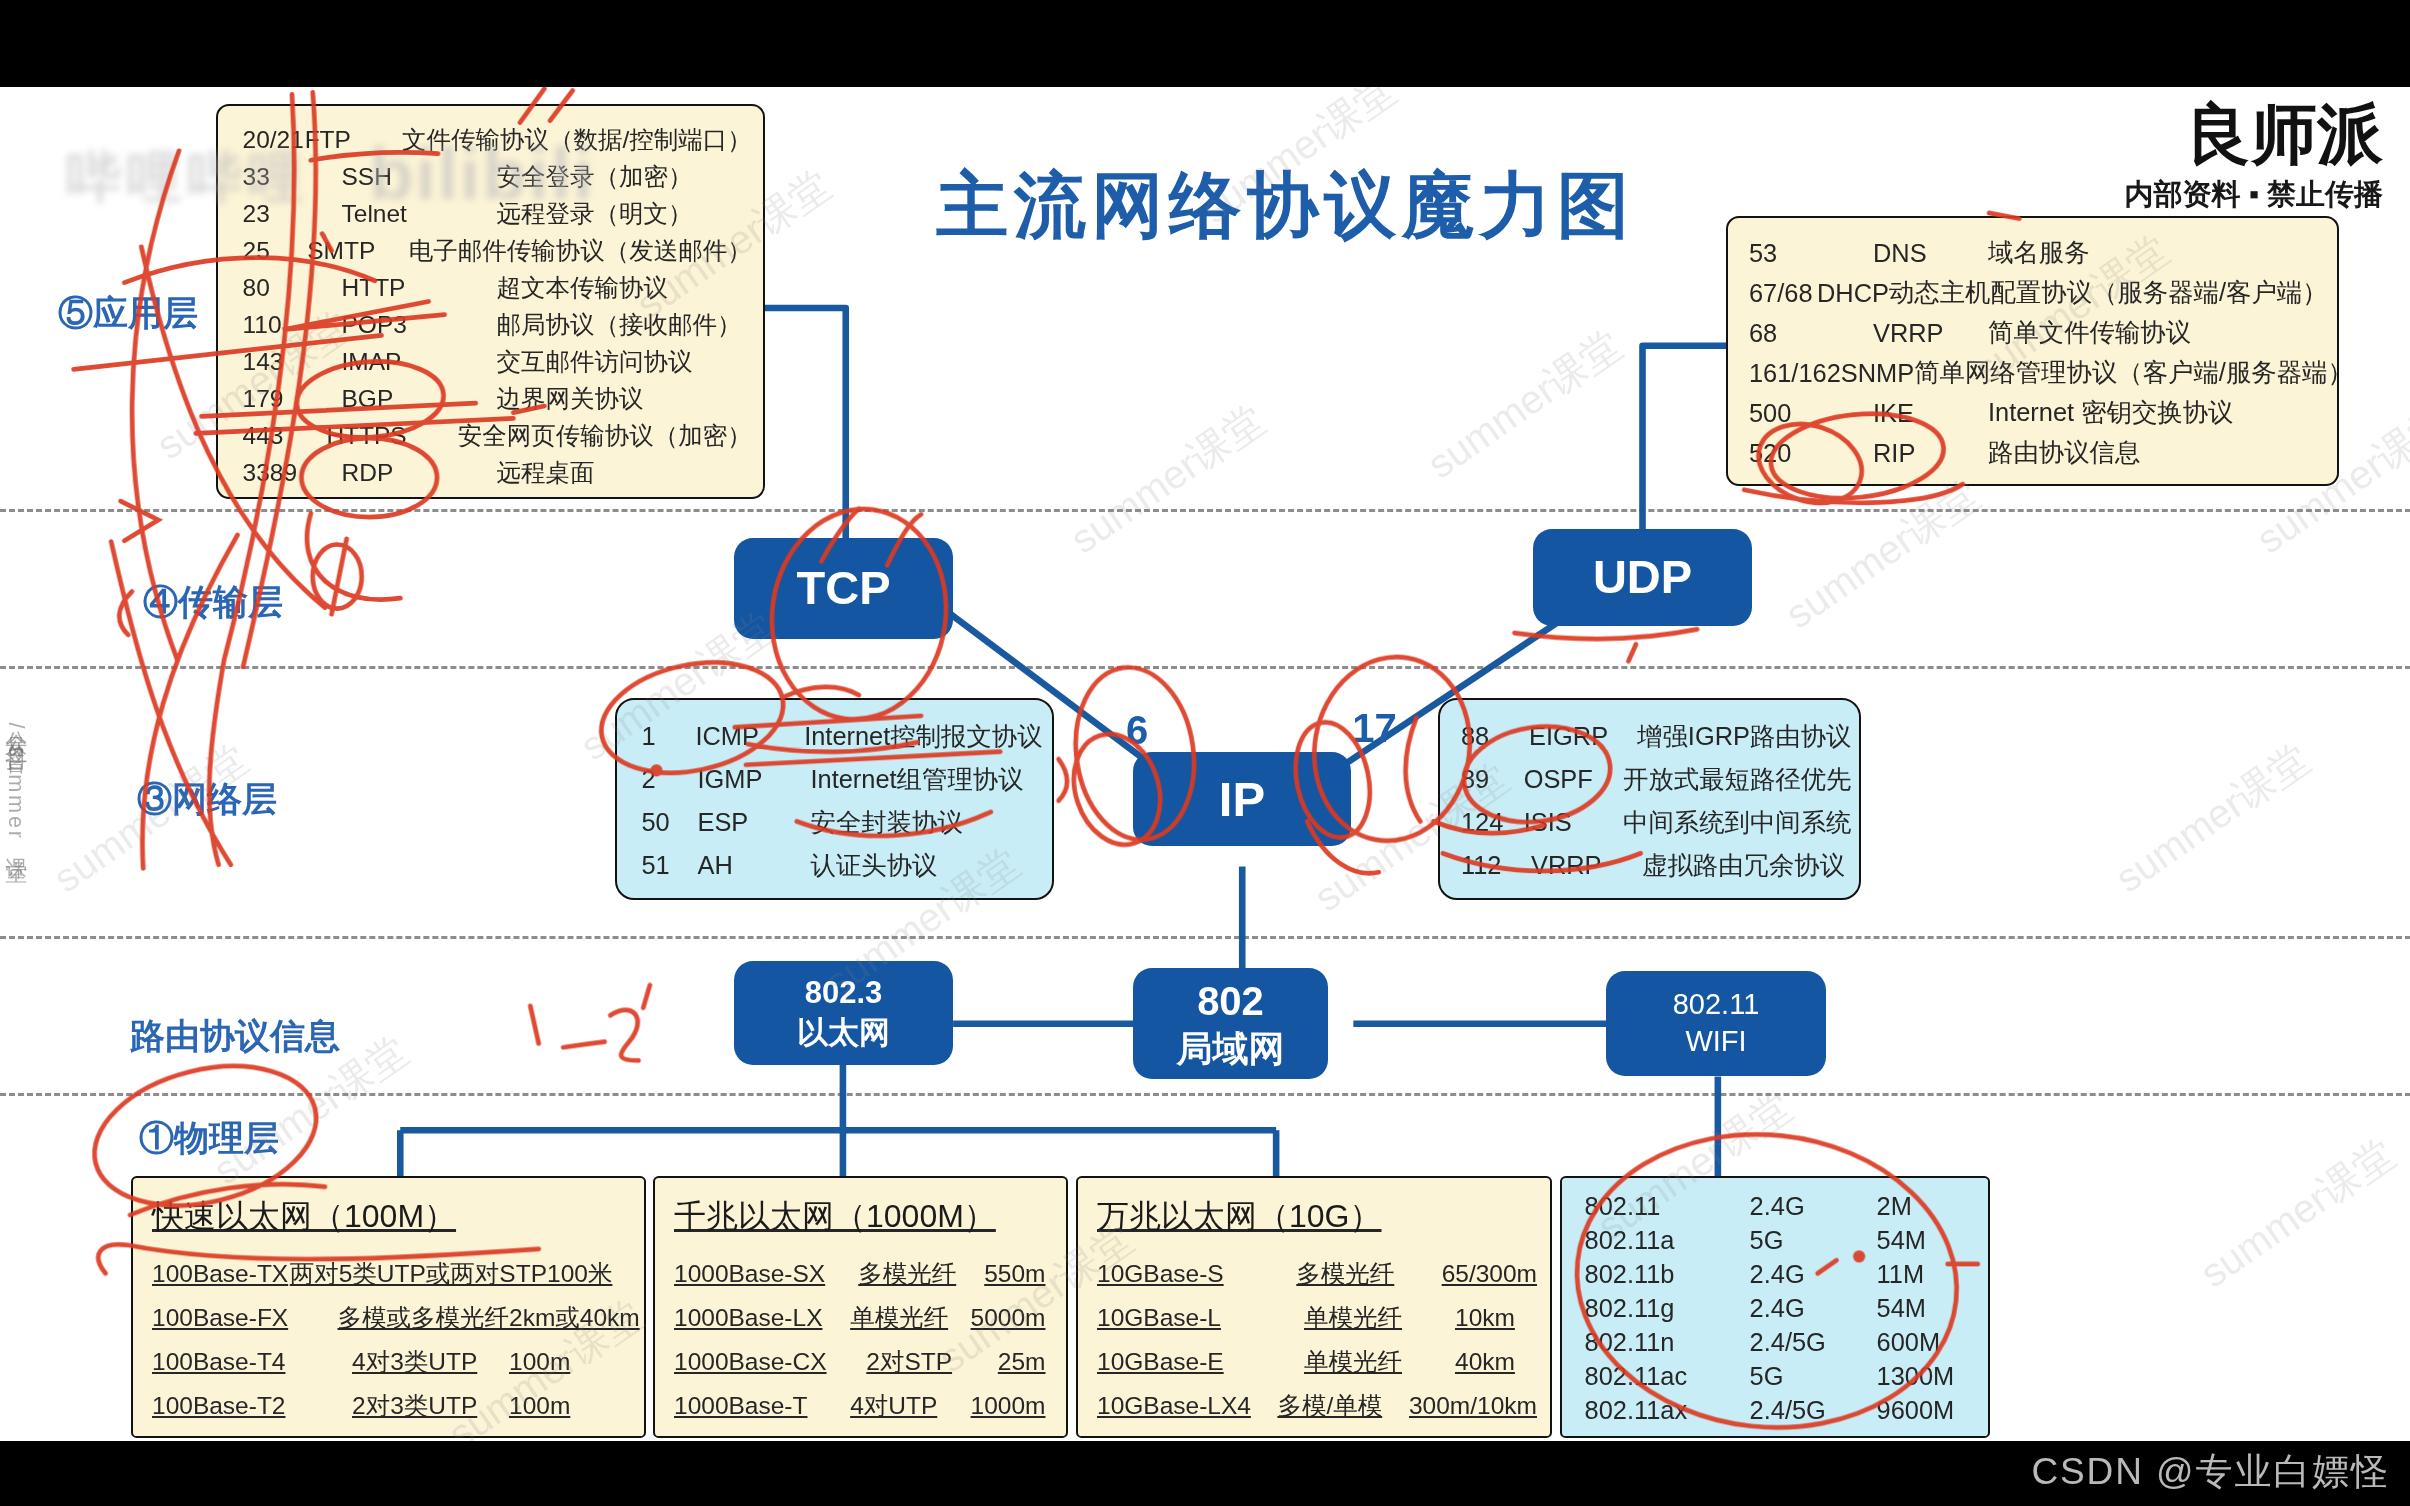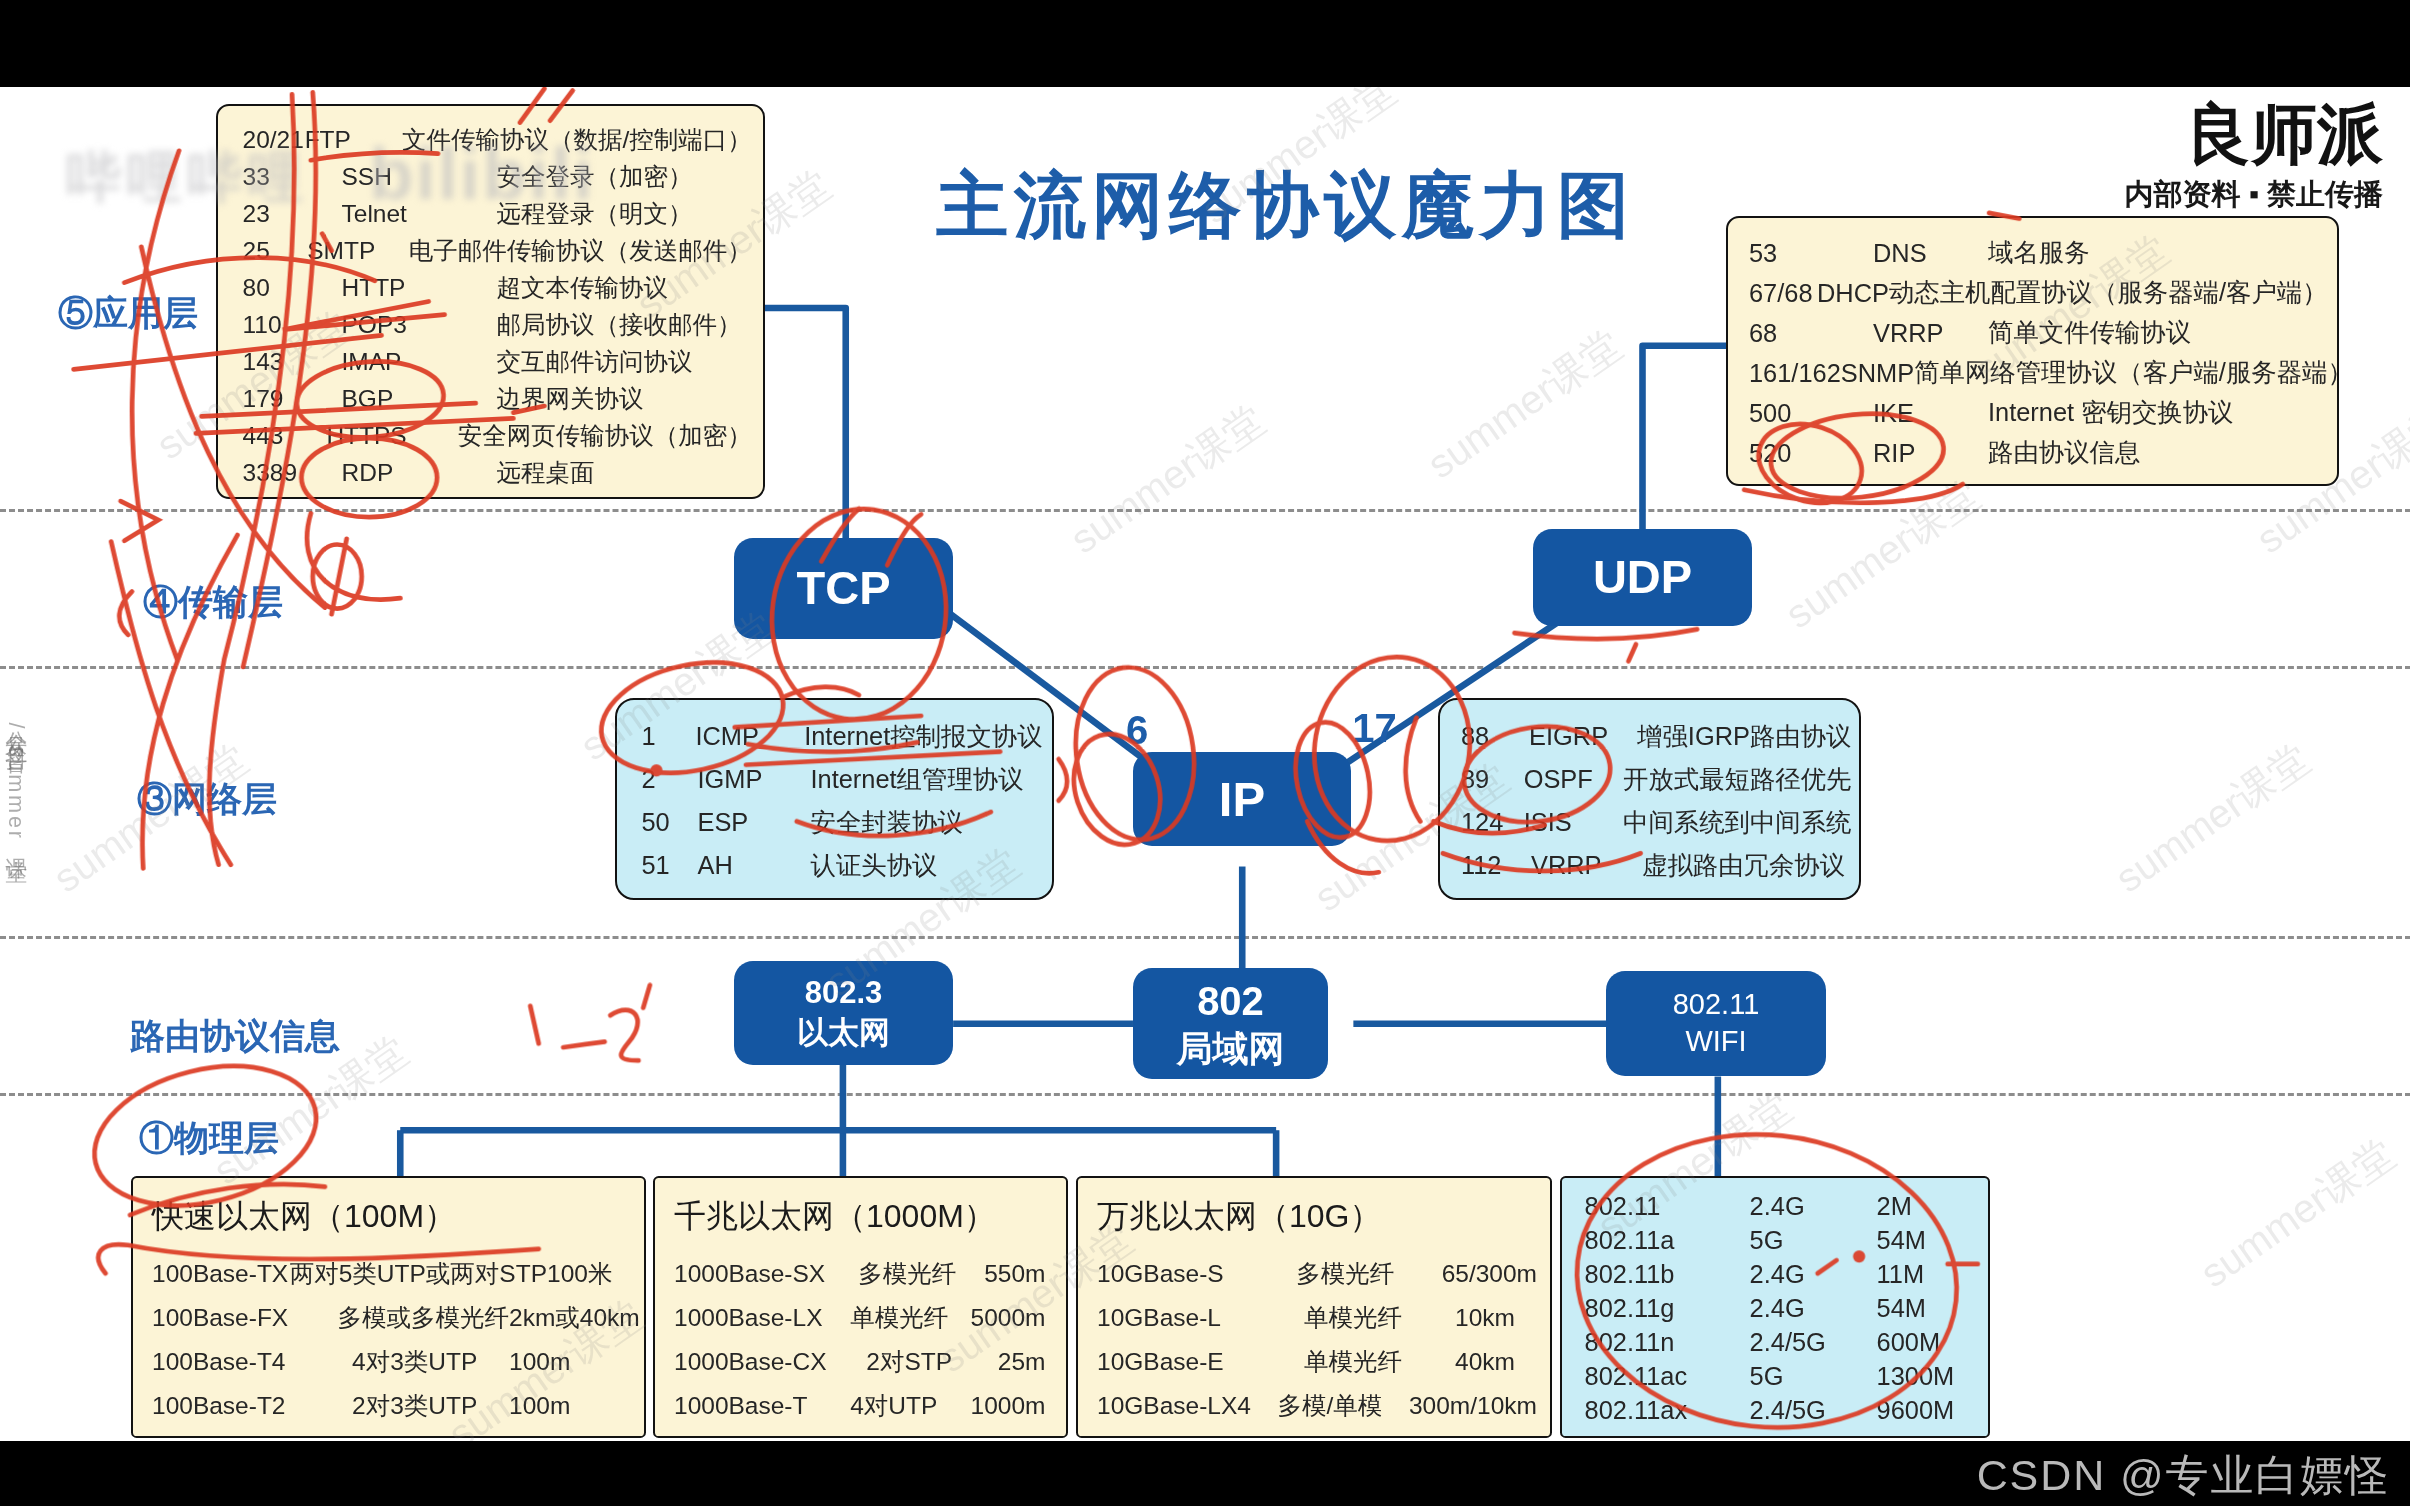--- a/index.html
+++ b/index.html
@@ -2,21 +2,21 @@
 <html style="font-size:15px"><head>
 <meta charset="utf-8">
 <style>
   html,body{margin:0;padding:0;}
   body{width:2411px;height:1507px;position:relative;background:#ffffff;overflow:hidden;
        font-family:"Liberation Sans",sans-serif;}
   
   .bar{position:absolute;left:0;width:2411px;background:#000;z-index:20;}
   .bar-top{top:0;height:87px;}
   .bar-bottom{top:1441px;height:66px;}
-  .csdn{position:absolute;right:21px;top:5.6px;font-size:43px;color:#b9b9b9;letter-spacing:1.9px;}
+  .csdn{position:absolute;right:21px;top:5.6px;font-size:37px;color:#b9b9b9;letter-spacing:1.9px;}
   
   .title{position:absolute;left:904px;top:158px;width:763px;text-align:center;
          font-size:72px;font-weight:bold;color:#1d5da9;letter-spacing:5.6px;z-index:6;}
   .brand{position:absolute;right:28px;top:90px;width:395px;text-align:right;
          font-size:66px;font-weight:600;color:#111;font-family:"Liberation Serif",serif;z-index:21;}
   .brand-note{position:absolute;right:28px;top:175px;width:452px;text-align:right;
          font-size:29px;font-weight:bold;color:#181818;z-index:21;}
   
   .layer{position:absolute;color:#2a66b4;font-weight:bold;font-size:35px;z-index:6;white-space:nowrap;}
   
@@ -36,21 +36,21 @@
   #box-udp-ports .prow{height:40px;font-size:25.4px;}
   #box-udp-ports .c1{width:124px;} #box-udp-ports .c2{width:115px;}
   
   #box-ip-left{left:615px;top:698px;width:439px;height:202px;padding:15px 9.4px 7.5px 24.5px;}
   #box-ip-left .prow{height:43px;font-size:25.4px;}
   #box-ip-left .c1{width:56px;} #box-ip-left .c2{width:113px;}
   #box-ip-right{left:1438px;top:698px;width:423px;height:202px;padding:15px 7.5px 7.5px 21px;}
   #box-ip-right .prow{height:43px;font-size:25.4px;}
   #box-ip-right .c1{width:70px;} #box-ip-right .c2{width:111px;}
   
-  .spec{padding:11.3px 13px 7.5px 19px;}
+  .spec{padding:11.3px 13px 7.5px 19px;text-decoration:underline;}
   .spec .ptitle{font-size:32px;color:#1b1b1b;margin:5.6px 0 13px 0;white-space:nowrap;}
   .spec .prow{height:44px;font-size:24.5px;}
   #box-fast{left:131px;top:1176px;width:515px;height:262px;}
   #box-fast .c1{width:200px;} #box-fast .c2{flex:1;} #box-fast .c3{width:122px;}
   #box-giga{left:653px;top:1176px;width:415px;height:262px;}
   #box-giga .c1{width:193px;} #box-giga .c2{width:132px;} #box-giga .c3{flex:1;text-align:right;padding-right:7.5px;}
   #box-10g{left:1076px;top:1176px;width:476px;height:262px;}
   #box-10g .c1{width:207px;} #box-10g .c2{width:151px;} #box-10g .c3{flex:1;}
   #box-wifi{left:1560px;top:1176px;width:430px;height:262px;padding:11.3px 9.4px 7.5px 22.6px;}
   #box-wifi .prow{height:34px;font-size:25.4px;}

